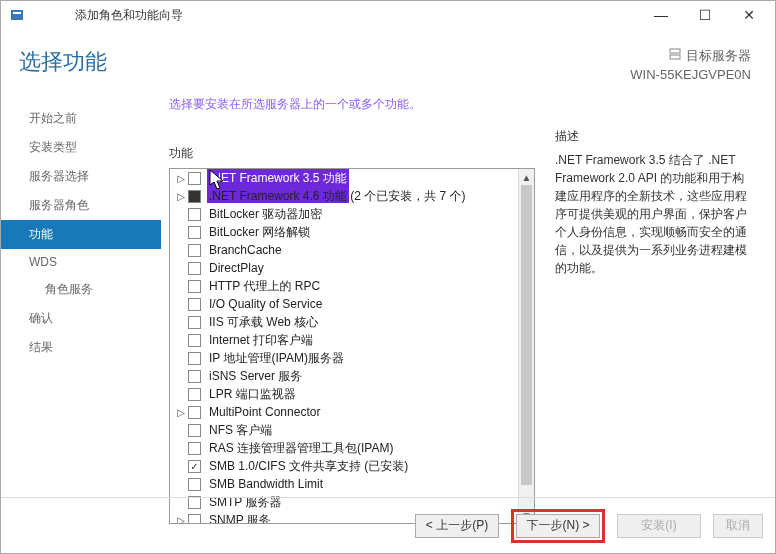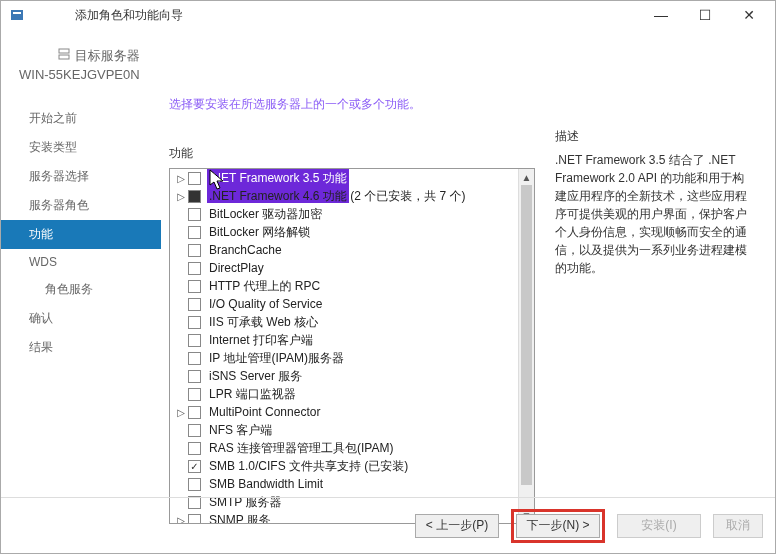--- a/index.html
+++ b/index.html
@@ -62,20 +62,21 @@
   </span>
   <span class="title">添加角色和功能向导</span>
   <div class="winctl">
     <div>—</div>
     <div>☐</div>
     <div>✕</div>
   </div>
 </div>
 
 <div class="header-row">
+  <div class="header-title">选择功能</div>
   <div class="header-right">
     <span class="hdr-icon">
       <svg width="14" height="14" viewBox="0 0 14 14">
           <rect x="2" y="2" width="10" height="4" fill="none" stroke="#888"></rect>
           <rect x="2" y="8" width="10" height="4" fill="none" stroke="#888"></rect>
         </svg>
     </span>
     <span>目标服务器</span><br>
     <span>WIN-55KEJGVPE0N</span>
   </div>

